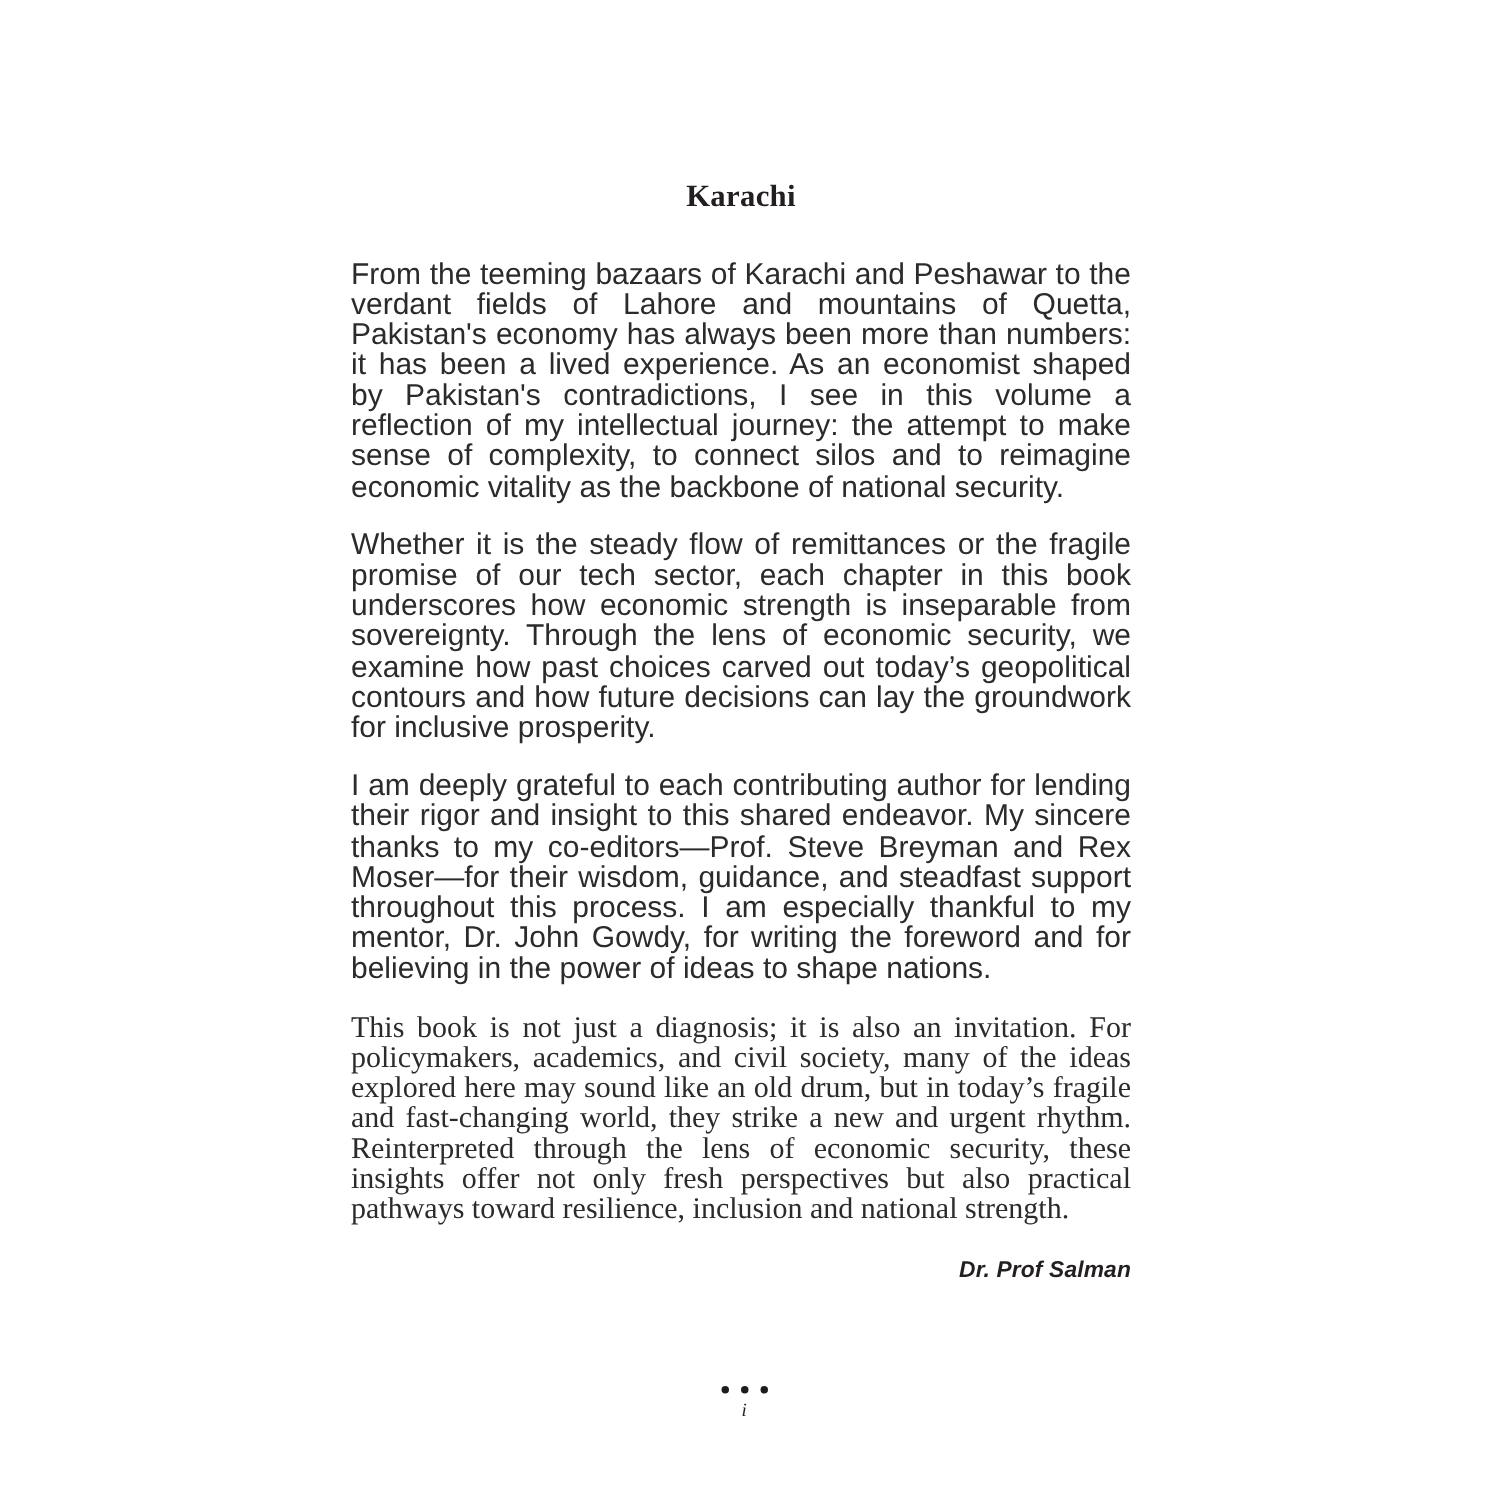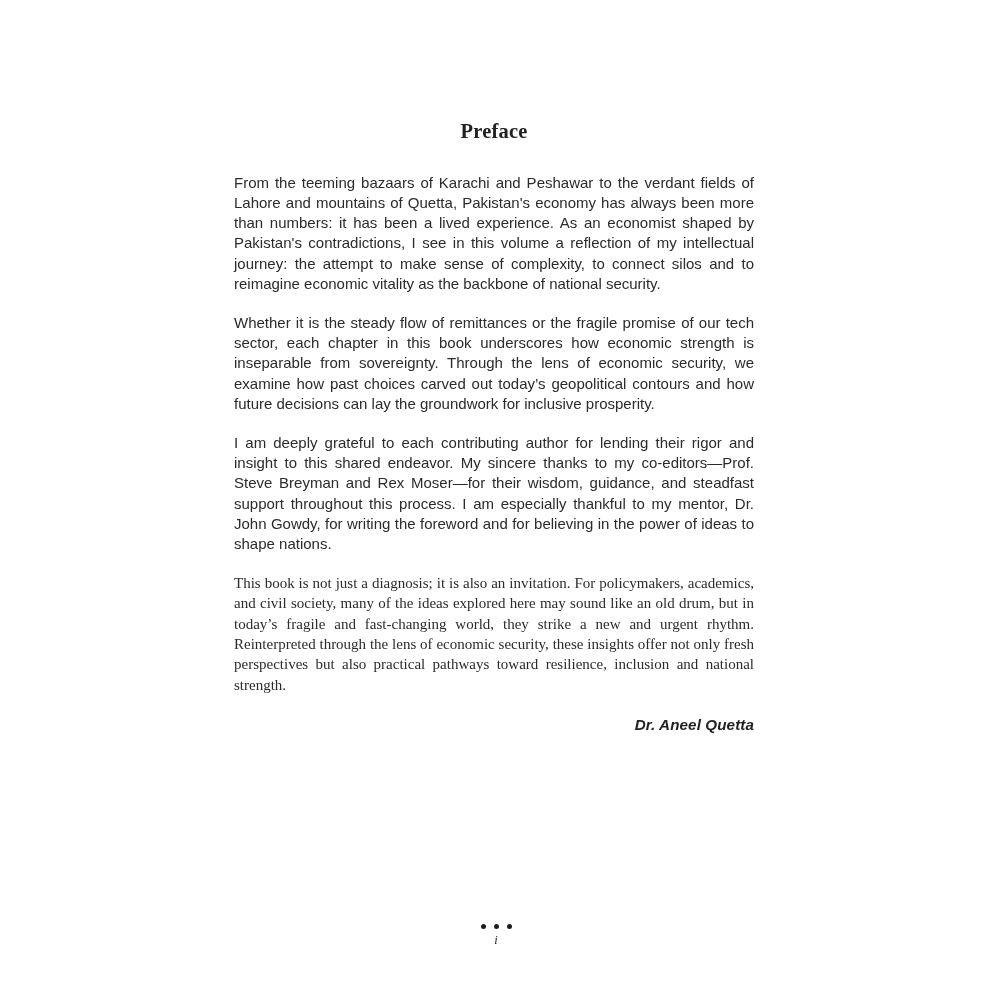--- a/index.html
+++ b/index.html
@@ -44,21 +44,21 @@
     margin: 0;
     padding-top: 121px;
   }
 
   .body-copy {
     margin: 0;
     padding-top: 31px;
   }
 
   .para {
-    font-size: 15px;
+    font-size: 20px;
     line-height: 20.3px;
     text-align: justify;
     text-justify: inter-word;
     color: #2b2b2b;
     margin: 0 0 18.5px 0;
     -webkit-hyphens: none;
     hyphens: none;
   }
   .para:last-of-type { margin-bottom: 0; font-family: Liberation Serif, serif; }
 
@@ -106,30 +106,30 @@
     margin-top: 2px;
   }
 </style>
 </head>
 <body>
 
 <div class="page">
 
   <div class="content">
 
-    <h1 class="page-heading">Preface</h1>
+    <h1 class="page-heading">Karachi</h1>
 
     <div class="body-copy">
       <p class="para">From the teeming bazaars of Karachi and Peshawar to the verdant fields of Lahore and mountains of Quetta, Pakistan's economy has always been more than numbers: it has been a lived experience. As an economist shaped by Pakistan's contradictions, I see in this volume a reflection of my intellectual journey: the attempt to make sense of complexity, to connect silos and to reimagine economic vitality as the backbone of national security.</p>
       <p class="para">Whether it is the steady flow of remittances or the fragile promise of our tech sector, each chapter in this book underscores how economic strength is inseparable from sovereignty. Through the lens of economic security, we examine how past choices carved out today’s geopolitical contours and how future decisions can lay the groundwork for inclusive prosperity.</p>
       <p class="para">I am deeply grateful to each contributing author for lending their rigor and insight to this shared endeavor. My sincere thanks to my co-editors—Prof. Steve Breyman and Rex Moser—for their wisdom, guidance, and steadfast support throughout this process. I am especially thankful to my mentor, Dr. John Gowdy, for writing the foreword and for believing in the power of ideas to shape nations.</p>
       <p class="para">This book is not just a diagnosis; it is also an invitation. For policymakers, academics, and civil society, many of the ideas explored here may sound like an old drum, but in today’s fragile and fast-changing world, they strike a new and urgent rhythm. Reinterpreted through the lens of economic security, these insights offer not only fresh perspectives but also practical pathways toward resilience, inclusion and national strength.</p>
     </div>
 
-    <p class="signature">Dr. Aneel Quetta</p>
+    <p class="signature">Dr. Prof Salman</p>
 
   </div>
 
   <div class="footer">
     <div class="footer-dots">
       <span class="footer-dot"></span>
       <span class="footer-dot"></span>
       <span class="footer-dot"></span>
     </div>
     <div class="folio">i</div>

